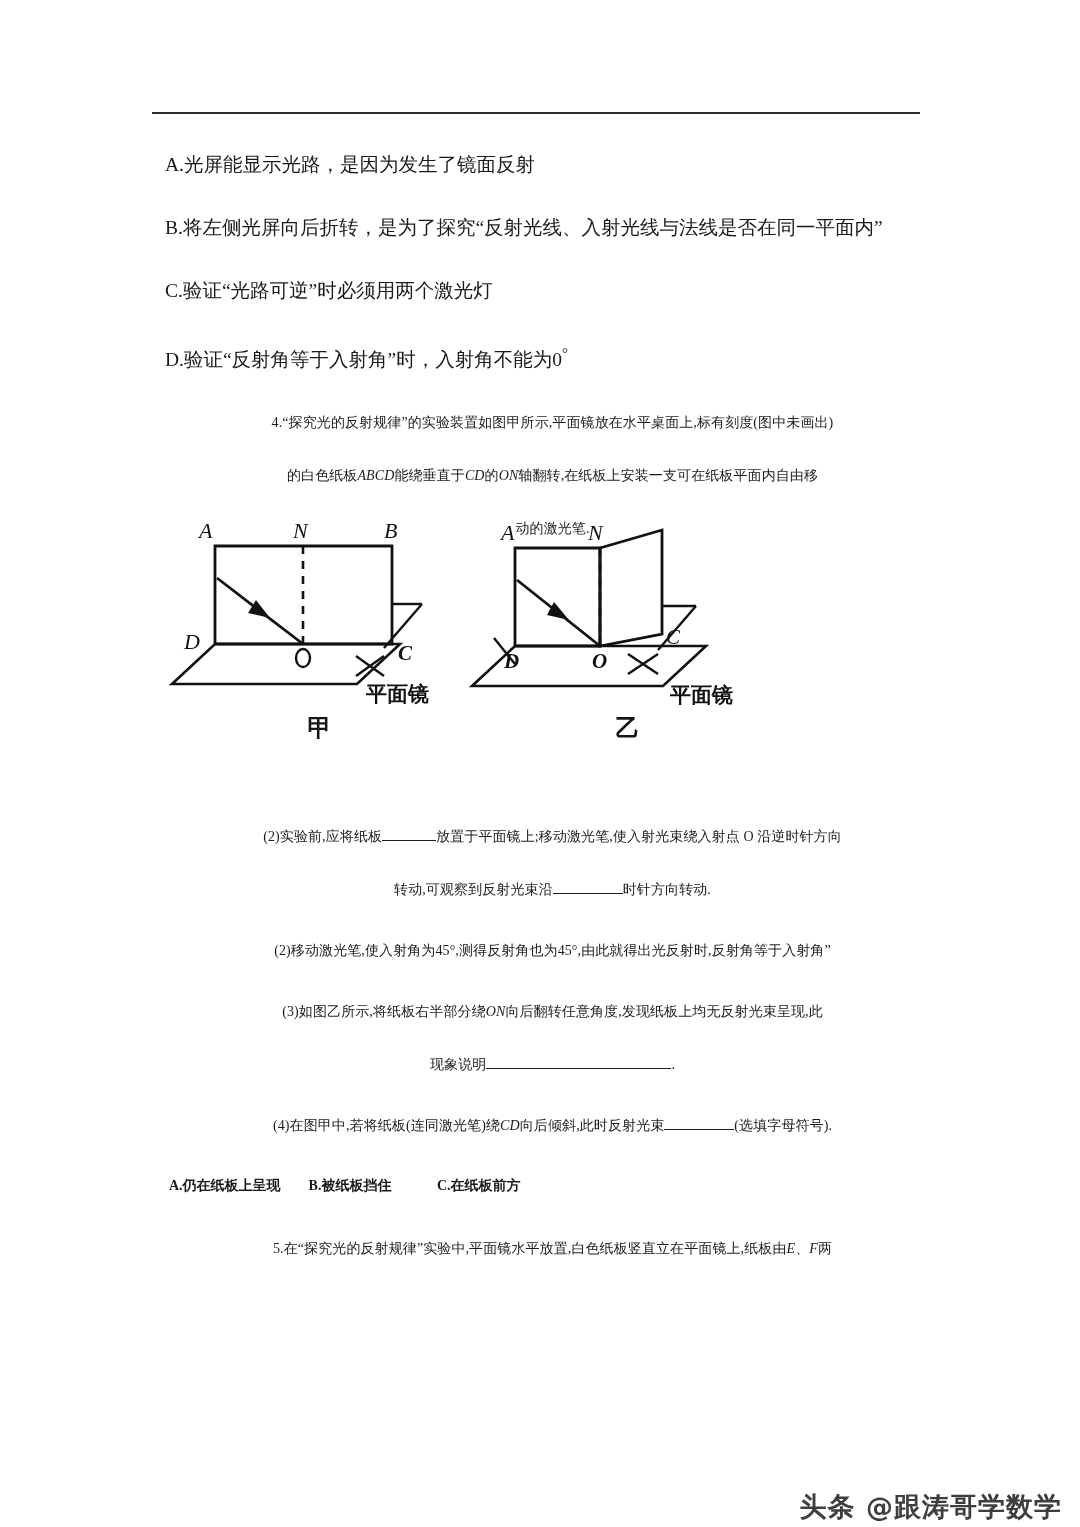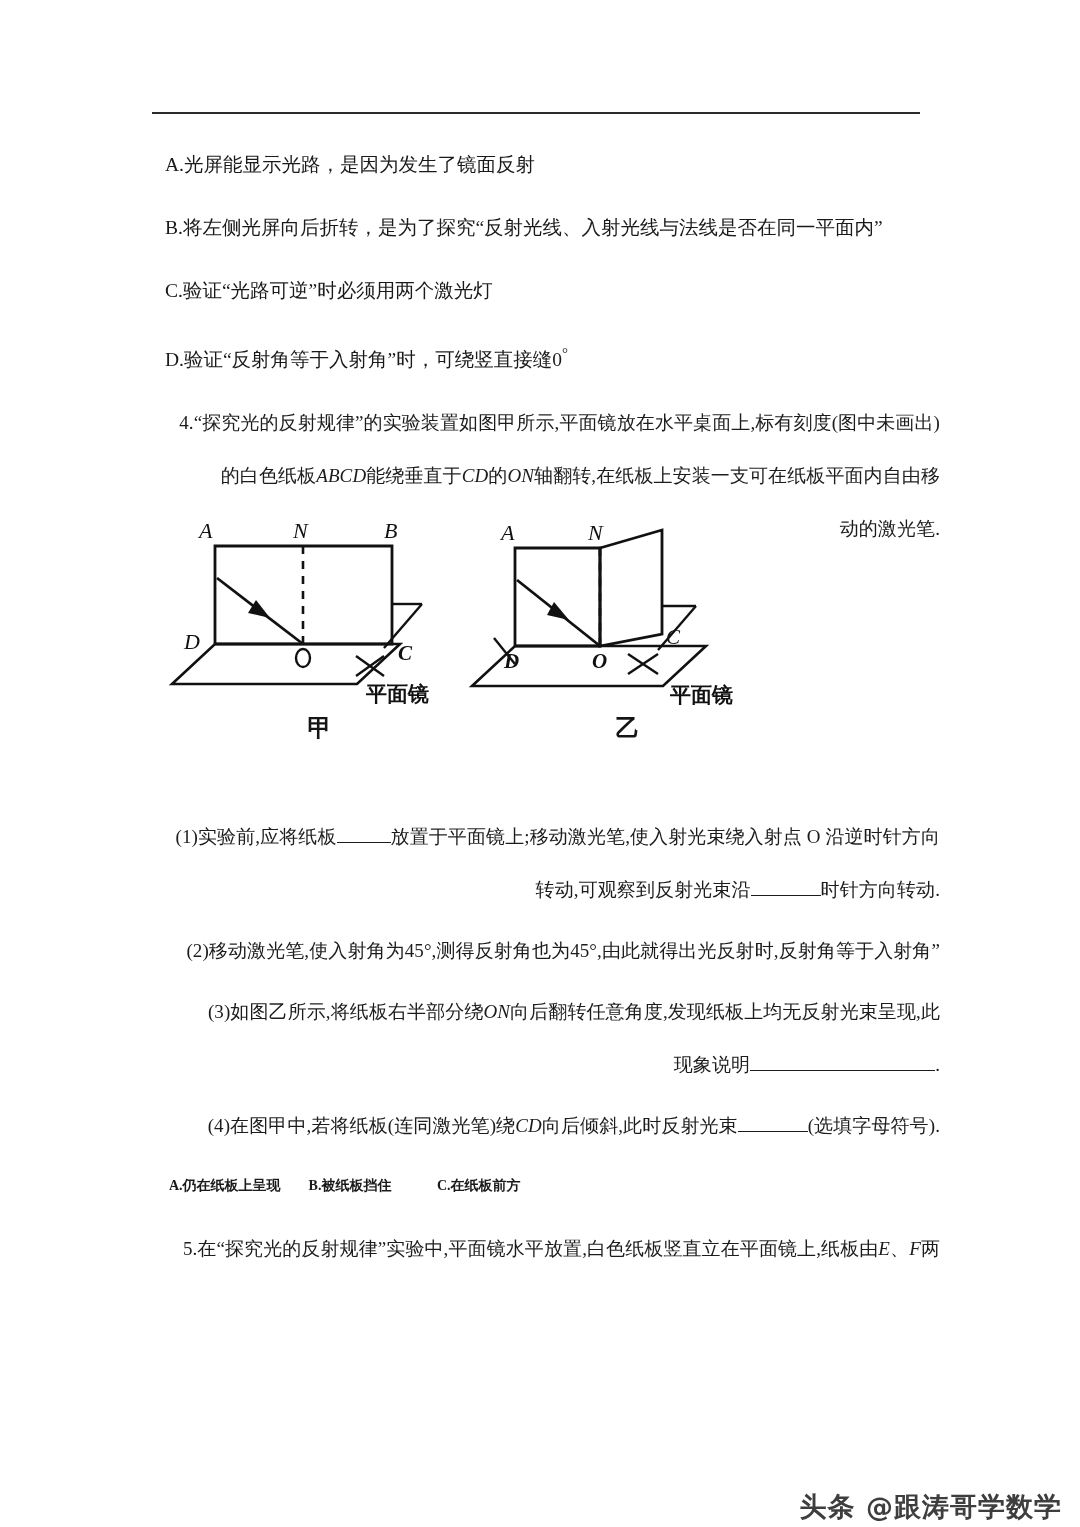--- a/index.html
+++ b/index.html
@@ -35,25 +35,25 @@
 
   
   .content {
     position: absolute;
     left: 165px;
     top: 128px;
     width: 775px;
   }
 
   .para {
-    font-size: 19px;
+    font-size: 14px;
     line-height: 41px;
     letter-spacing: 0.1px;
     margin: 0 0 19px 0;
-    text-align: right;
+    text-align: center;
     color: #1c1c1c;
   }
   .para.tight { margin-bottom: 12px; }
 
   .opt {
     font-size: 19.5px;
     line-height: 41px;
     margin: 0 0 22px 0;
   }
 
@@ -131,32 +131,32 @@
 
 <div class="page">
 
   <div class="top-rule"></div>
 
   <div class="content">
 
     <p class="opt">A.光屏能显示光路，是因为发生了镜面反射</p>
     <p class="opt">B.将左侧光屏向后折转，是为了探究“反射光线、入射光线与法线是否在同一平面内”</p>
     <p class="opt">C.验证“光路可逆”时必须用两个激光灯</p>
-    <p class="opt"><span>D.验证“反射角等于入射角”时，可绕竖直接缝</span><span>0</span><span class="sup-deg">°</span></p>
+    <p class="opt"><span>D.验证“反射角等于入射角”时，入射角不能为</span><span>0</span><span class="sup-deg">°</span></p>
 
     <div style="margin-bottom:8px;">
       <p class="para tight">4.“探究光的反射规律”的实验装置如图甲所示,平面镜放在水平桌面上,标有刻度(图中未画出)</p>
       <p class="para tight"><span>的白色纸板</span><span class="it">ABCD</span><span>能绕垂直于</span><span class="it">CD</span><span>的</span><span class="it">ON</span><span>轴翻转,在纸板上安装一支可在纸板平面内自由移</span></p>
       <p class="para">动的激光笔.</p>
     </div>
 
     <div style="height:248px;"></div>
 
     <div style="margin-bottom:20px;">
-      <p class="para tight"><span>(1)实验前,应将纸板</span><span class="blank b-sm"></span><span>放置于平面镜上;移动激光笔,使入射光束绕入射点 O 沿逆时针方向</span></p>
+      <p class="para tight"><span>(2)实验前,应将纸板</span><span class="blank b-sm"></span><span>放置于平面镜上;移动激光笔,使入射光束绕入射点 O 沿逆时针方向</span></p>
       <p class="para"><span>转动,可观察到反射光束沿</span><span class="blank b-md"></span><span>时针方向转动.</span></p>
     </div>
 
     <div style="margin-bottom:20px;">
       <p class="para tight">(2)移动激光笔,使入射角为45°,测得反射角也为45°,由此就得出光反射时,反射角等于入射角”</p>
     </div>
 
     <div style="margin-bottom:20px;">
       <p class="para tight"><span>(3)如图乙所示,将纸板右半部分绕</span><span class="it">ON</span><span>向后翻转任意角度,发现纸板上均无反射光束呈现,此</span></p>
       <p class="para"><span>现象说明</span><span class="blank b-xl"></span><span>.</span></p>

